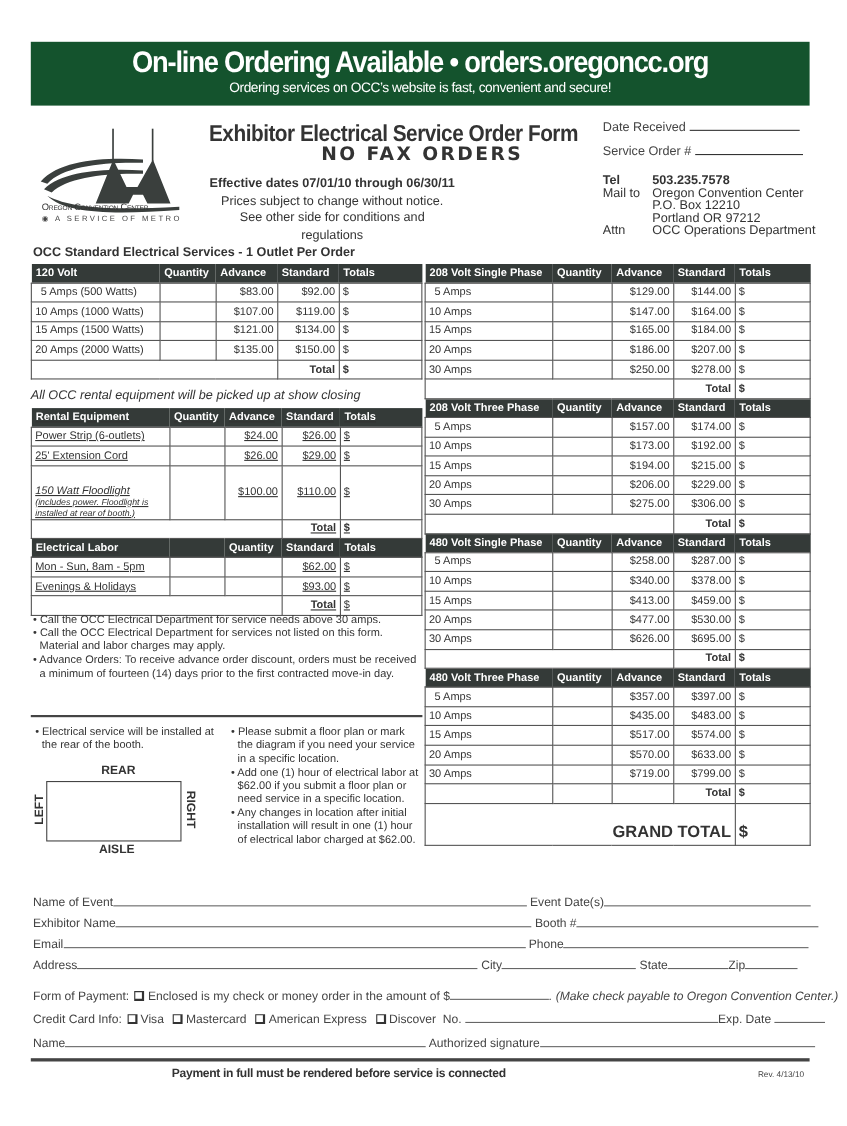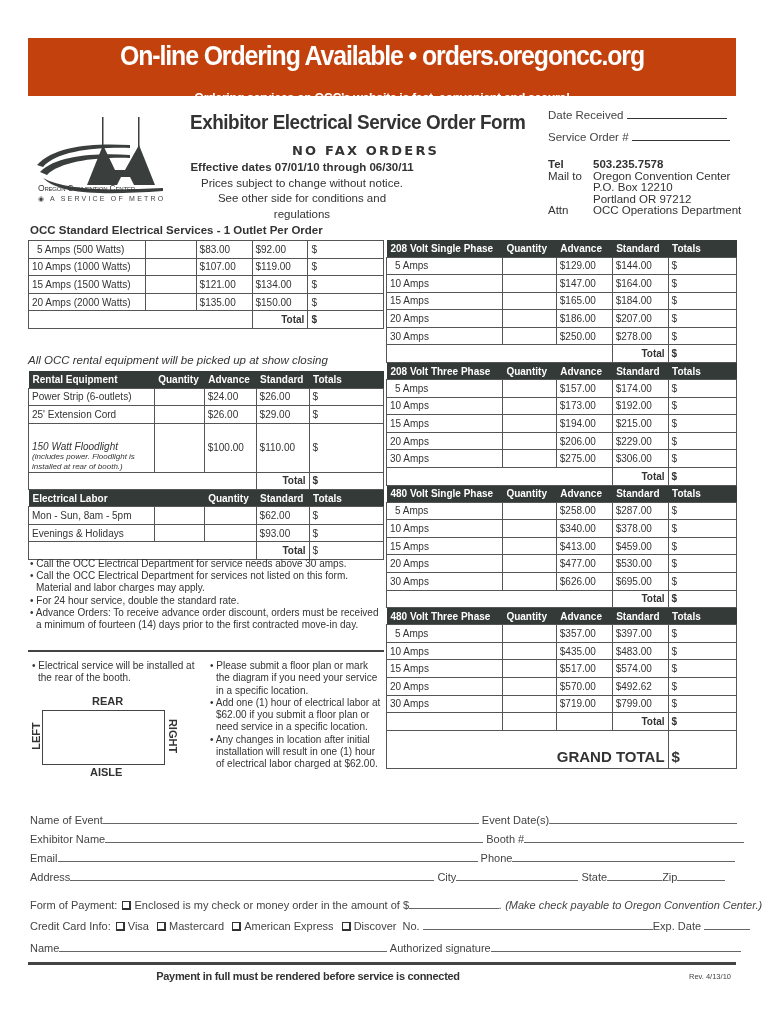--- a/index.html
+++ b/index.html
@@ -1,46 +1,46 @@
 <!DOCTYPE html>
 <html><head>
 <meta charset="utf-8">
 <style>
   * { box-sizing: border-box; margin: 0; padding: 0; }
   html, body { width: 770px; height: 1024px; background: #ffffff; overflow: hidden; }
   body { position: relative; font-family: "Liberation Sans", sans-serif; color: #333; }
 
-  .banner { position: absolute; left: 28px; top: 38px; width: 708px; height: 58px; background: #c2410c; color: #fff; text-align: center; }
+  .banner { position: absolute; left: 28px; top: 38px; width: 708px; height: 58px; background: #14532d; color: #fff; text-align: center; }
   .banner-title { font-size: 27px; font-weight: bold; letter-spacing: -1.2px; line-height: 30px; padding-top: 3px; transform: scaleX(0.92); }
-  .banner-sub { font-size: 12.5px; font-weight: bold; letter-spacing: -0.4px; margin-top: 20px; }
+  .banner-sub { font-size: 12.5px; font-weight: normal; letter-spacing: -0.4px; margin-top: 2px; }
 
   .logo { position: absolute; left: 35px; top: 115px; width: 130px; height: 95px; }
   .logo-name { position: absolute; left: 38px; top: 183px; font-size: 8.5px; letter-spacing: -0.2px; color: #333; font-variant: small-caps; }
   .logo-sub { position: absolute; left: 38px; top: 195px; font-size: 7px; letter-spacing: 2.2px; color: #444; }
 
   .form-title { position: absolute; left: 190px; top: 110px; font-size: 21px; font-weight: bold; color: #333; letter-spacing: -0.5px; transform: scaleX(0.9); transform-origin: left; white-space: nowrap; }
-  .nofax { position: absolute; left: 292px; top: 143px; font-family: "DejaVu Sans", sans-serif; font-size: 13px; font-weight: bold; letter-spacing: 2.2px; color: #333; }
+  .nofax { position: absolute; left: 292px; top: 130px; font-family: "DejaVu Sans", sans-serif; font-size: 17px; font-weight: bold; letter-spacing: 2.2px; color: #333; }
   .eff { position: absolute; left: 190px; top: 160px; width: 224px; text-align: center; font-size: 11.5px; line-height: 15.5px; color: #333; }
   .eff .b { font-weight: bold; }
 
   .meta-line { position: absolute; left: 548px; font-size: 11.5px; color: #444; white-space: nowrap; }
   .meta-line .ul { display: inline-block; border-bottom: 1px solid #333; height: 11px; vertical-align: baseline; }
 
   .contact { position: absolute; left: 548px; top: 159px; font-size: 11.5px; line-height: 11.5px; color: #333; }
   .contact-row { display: flex; }
   .contact-row .k { width: 45px; }
   .contact-row .v { width: 170px; }
 
   .sec-head { position: absolute; left: 30px; top: 224px; font-size: 11.5px; font-weight: bold; color: #333; }
   .italic-note { position: absolute; left: 28px; top: 354px; font-size: 11.5px; font-weight: normal; font-style: italic; color: #333; }
 
   table.pt { position: absolute; border-collapse: collapse; font-size: 10px; color: #333; }
   table.pt th { background: #343a38; color: #fff; font-weight: bold; text-align: left; padding: 0 4px; height: 17px; white-space: nowrap; border: none; }
   table.pt td { border: 1px solid #555; height: 17.6px; padding: 0 3px; white-space: nowrap; }
-  table.pt td.num { }
+  table.pt td.num { text-align: right; }
   table.pt td.lbl { padding-left: 3px; }
   table.pt td.ind { padding-left: 8px; }
   table.pt td.tot { text-align: right; font-weight: bold; }
 
   .notes { position: absolute; left: 28px; top: 558px; width: 356px; font-size: 10px; line-height: 12.2px; color: #333; }
   .notes div { padding-left: 8px; text-indent: -6px; }
   .rule { position: absolute; left: 28px; top: 650px; width: 356px; height: 2px; background: #444; }
 
   .col-note { position: absolute; font-size: 10px; line-height: 12.3px; color: #333; }
   .col-note div { padding-left: 8px; text-indent: -6px; }
@@ -119,20 +119,27 @@
 
 <table class="pt" style="left:28px; top:240px; width:356px;">
   <colgroup>
       <col style="width:117px">
       <col style="width:51px">
       <col style="width:56px">
       <col style="width:56px">
       <col style="width:76px">
     </colgroup>
   <tbody>
+      <tr>
+    <th>120 Volt</th>
+    <th>Quantity</th>
+    <th>Advance</th>
+    <th>Standard</th>
+    <th>Totals</th>
+  </tr>
   <tr>
         <td class="ind">5 Amps (500 Watts)</td>
         <td></td>
         <td class="num">$83.00</td>
         <td class="num">$92.00</td>
         <td><span>$</span></td>
       </tr>
   <tr>
         <td class="lbl">10 Amps (1000 Watts)</td>
         <td></td>
@@ -157,21 +164,21 @@
   <tr>
         <td colspan="3"></td>
         <td class="tot">Total</td>
         <td style="font-weight:bold;"><span>$</span></td>
       </tr>
 </tbody>
   </table>
 
 <div class="italic-note">All OCC rental equipment will be picked up at show closing</div>
 
-<table class="pt" style="left:28px; top:371px; width:356px;">
+<table class="pt" style="left:28px; top:371px; width:356px;text-decoration:underline;">
   <colgroup>
       <col style="width:126px">
       <col style="width:50px">
       <col style="width:52px">
       <col style="width:53px">
       <col style="width:75px">
     </colgroup>
   <tbody>
       <tr>
     <th>Rental Equipment</th>
@@ -416,21 +423,21 @@
         <td class="lbl">15 Amps</td>
         <td></td>
         <td class="num">$517.00</td>
         <td class="num">$574.00</td>
         <td><span>$</span></td>
       </tr>
   <tr>
         <td class="lbl">20 Amps</td>
         <td></td>
         <td class="num">$570.00</td>
-        <td class="num">$492.62</td>
+        <td class="num">$633.00</td>
         <td><span>$</span></td>
       </tr>
   <tr>
         <td class="lbl">30 Amps</td>
         <td></td>
         <td class="num">$719.00</td>
         <td class="num">$799.00</td>
         <td><span>$</span></td>
       </tr>
   <tr>
@@ -443,21 +450,20 @@
   <tr style="height:38px;">
     <td colspan="4" style="text-align:right; vertical-align:bottom; font-size:15px; font-weight:bold; padding-bottom:3px;margin-left:18px;">GRAND TOTAL</td>
     <td style="vertical-align:bottom; font-size:15px; font-weight:bold; padding-bottom:3px;"><span>$</span></td>
   </tr>
 </tbody>
   </table>
 
 <div class="notes">
   <div>• Call the OCC Electrical Department for service needs above 30 amps.</div>
   <div>• Call the OCC Electrical Department for services not listed on this form. Material and labor charges may apply.</div>
-  <div>• For 24 hour service, double the standard rate.</div>
   <div>• Advance Orders: To receive advance order discount, orders must be received a minimum of fourteen (14) days prior to the first contracted move-in day.</div>
 </div>
 <div class="rule"></div>
 
 <div class="col-note" style="left:30px; top:660px; width:172px;">
   <div>• Electrical service will be installed at the rear of the booth.</div>
 </div>
 <div class="col-note" style="left:208px; top:660px; width:176px;">
   <div>• Please submit a floor plan or mark the diagram if you need your service in a specific location.</div>
   <div>• Add one (1) hour of electrical labor at $62.00 if you submit a floor plan or need service in a specific location.</div>

